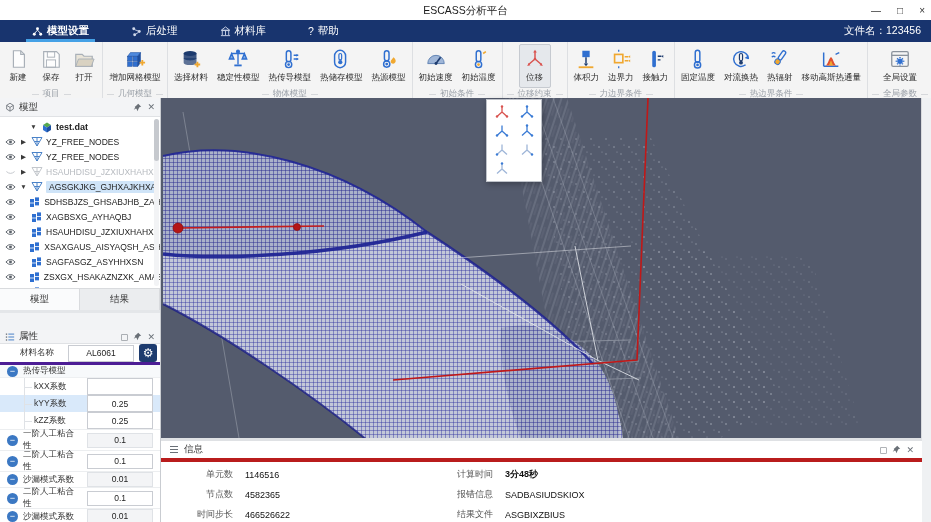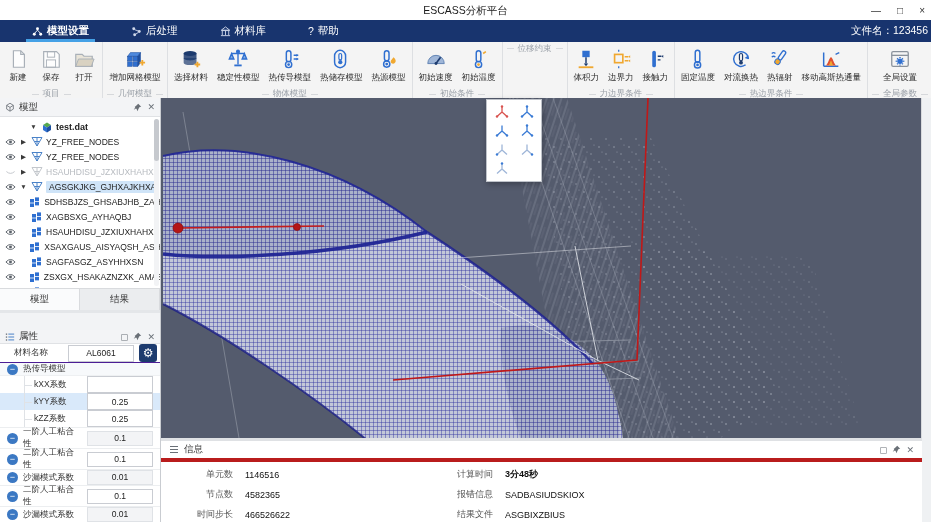--- a/index.html
+++ b/index.html
@@ -12,21 +12,21 @@
   .winctrl{position:absolute;right:6px;top:0;height:20px;display:flex;align-items:center;gap:16px;
            font-size:10px;color:#333;}
   .winctrl span{cursor:default;}
   
   .menubar{position:absolute;left:0;top:20px;width:100%;height:22px;background:#18346e;display:flex;
            align-items:stretch;color:#fff;font-size:10.5px;}
   .menu-item{display:flex;align-items:center;gap:4px;padding:0 10px;margin-left:22px;position:relative;}
   .menu-item.active{font-weight:bold;}
   .menu-item.active::after{content:"";position:absolute;left:4px;right:4px;bottom:0;height:3px;background:#45a1e6;}
   .menu-ic{width:11px;height:11px;display:inline-block;}
-  .menu-file{margin-left:auto;margin-right:3px;display:flex;align-items:center;font-size:10.5px;}
+  .menu-file{margin-left:auto;margin-right:10px;display:flex;align-items:center;font-size:10.5px;}
   
   .toolbar{position:absolute;left:0;top:42px;width:100%;height:56px;background:#f4f4f4;
            border-bottom:1px solid #c9ccd1;display:flex;align-items:stretch;}
   .tb-group{display:flex;flex-direction:column;border-right:1px solid #dddfe2;}
   .tb-row{flex:1;display:flex;align-items:center;justify-content:center;padding:2px 2px 0 2px;gap:1px;}
   .tb-btn{display:flex;flex-direction:column;align-items:center;justify-content:flex-end;gap:2px;
           padding:2px 3px 3px 3px;border-radius:2px;border:1px solid transparent;}
   .tb-btn.selected{background:#e5e8ec;border-color:#c6cad0;}
   .tb-btn .ic{width:24px;height:23px;display:flex;align-items:center;justify-content:center;}
   .tb-label{font-size:8.5px;color:#2e2e2e;white-space:nowrap;}
@@ -58,22 +58,22 @@
   .tree-row.dis{color:#b7bbc0;}
   .tree-scroll{position:absolute;right:1px;top:2px;bottom:2px;width:5px;background:#f2f3f5;border-radius:3px;}
   .tree-thumb{position:absolute;top:0;left:0;width:5px;height:42px;background:#c6c9ce;border-radius:3px;}
   .tabs{height:21px;display:flex;background:#ebedef;border-top:1px solid #d9dbde;}
   .tab{flex:1;display:flex;align-items:center;justify-content:center;font-size:9.5px;color:#333;
        border-right:1px solid #d9dbde;}
   .tab.active{background:#fafbfc;}
   
   .props-panel{position:absolute;left:0;top:218px;bottom:0;width:100%;background:#fff;display:flex;
                flex-direction:column;overflow:hidden;margin-top:14px;}
-  .prop-material{height:23px;display:flex;align-items:center;gap:5px;padding:0 3px 0 14px;
-                 border-bottom:1px solid #4c1d95;font-size:8.5px;color:#333;}
+  .prop-material{height:23px;display:flex;align-items:center;gap:5px;padding:0 3px 0 20px;
+                 border-bottom:3px solid #4c1d95;font-size:8.5px;color:#333;}
   .pin{width:64px;height:15px;border:1px solid #c9ccd2;font-size:8.5px;text-align:center;
        font-family:inherit;color:#222;padding:0;background:#fff;}
   .gear-btn{width:18px;height:18px;background:#1d3b6e;border-radius:3px;color:#fff;display:flex;
             align-items:center;justify-content:center;font-size:12px;border:none;}
   .prop-group{height:18px;display:flex;align-items:center;gap:5px;padding-left:7px;background:#f7f9fb;
               font-size:8.5px;color:#333;border-bottom:1px solid #eef0f2;}
   .minus-ic{width:11px;height:11px;border-radius:50%;background:#3b78c3;color:#fff;font-size:9px;
             line-height:10px;text-align:center;display:inline-block;}
   .coef-row{height:20px;display:flex;align-items:center;padding-left:34px;font-size:8.5px;color:#333;
             position:relative;}
@@ -291,20 +291,34 @@
                 <path d="M16.5 6l3-2" stroke="#f0a830" stroke-width="1.8"></path>
               </svg>
             </span>
           <span class="tb-label">初始温度</span>
         </div>
       </div>
       <div class="tb-glabel">初始条件</div>
     </div>
 
     <div class="tb-group">
+      <div class="tb-row">
+        <div class="tb-btn selected">
+          <span class="ic">
+              <svg viewBox="0 0 24 24" width="22" height="22" stroke="#d9534f" stroke-width="1.6" fill="#d9534f">
+                <path d="M12 12V4M12 12L5 18M12 12l7 6" fill="none"></path>
+                <path d="M12 2l-2 3h4z" stroke="none"></path>
+                <path d="M3.5 19.5l3.5-.6-2-2.6z" stroke="none"></path>
+                <path d="M20.5 19.5l-3.5-.6 2-2.6z" stroke="none"></path>
+                <circle cx="12" cy="12" r="1.4" stroke="none"></circle>
+              </svg>
+            </span>
+          <span class="tb-label">位移</span>
+        </div>
+      </div>
       <div class="tb-glabel">位移约束</div>
     </div>
 
     <div class="tb-group">
       <div class="tb-row">
         <div class="tb-btn">
           <span class="ic">
               <svg viewBox="0 0 24 24" width="22" height="22">
                 <rect x="8" y="3" width="8" height="7" fill="#2f6fd0"></rect>
                 <path d="M12 10v7" stroke="#1d3b6e" stroke-width="1.6"></path>

